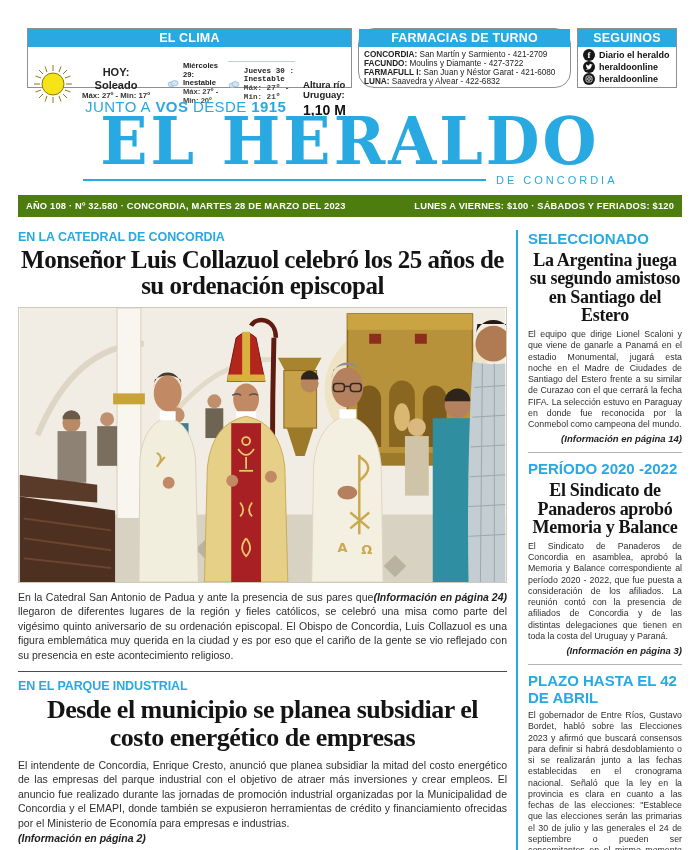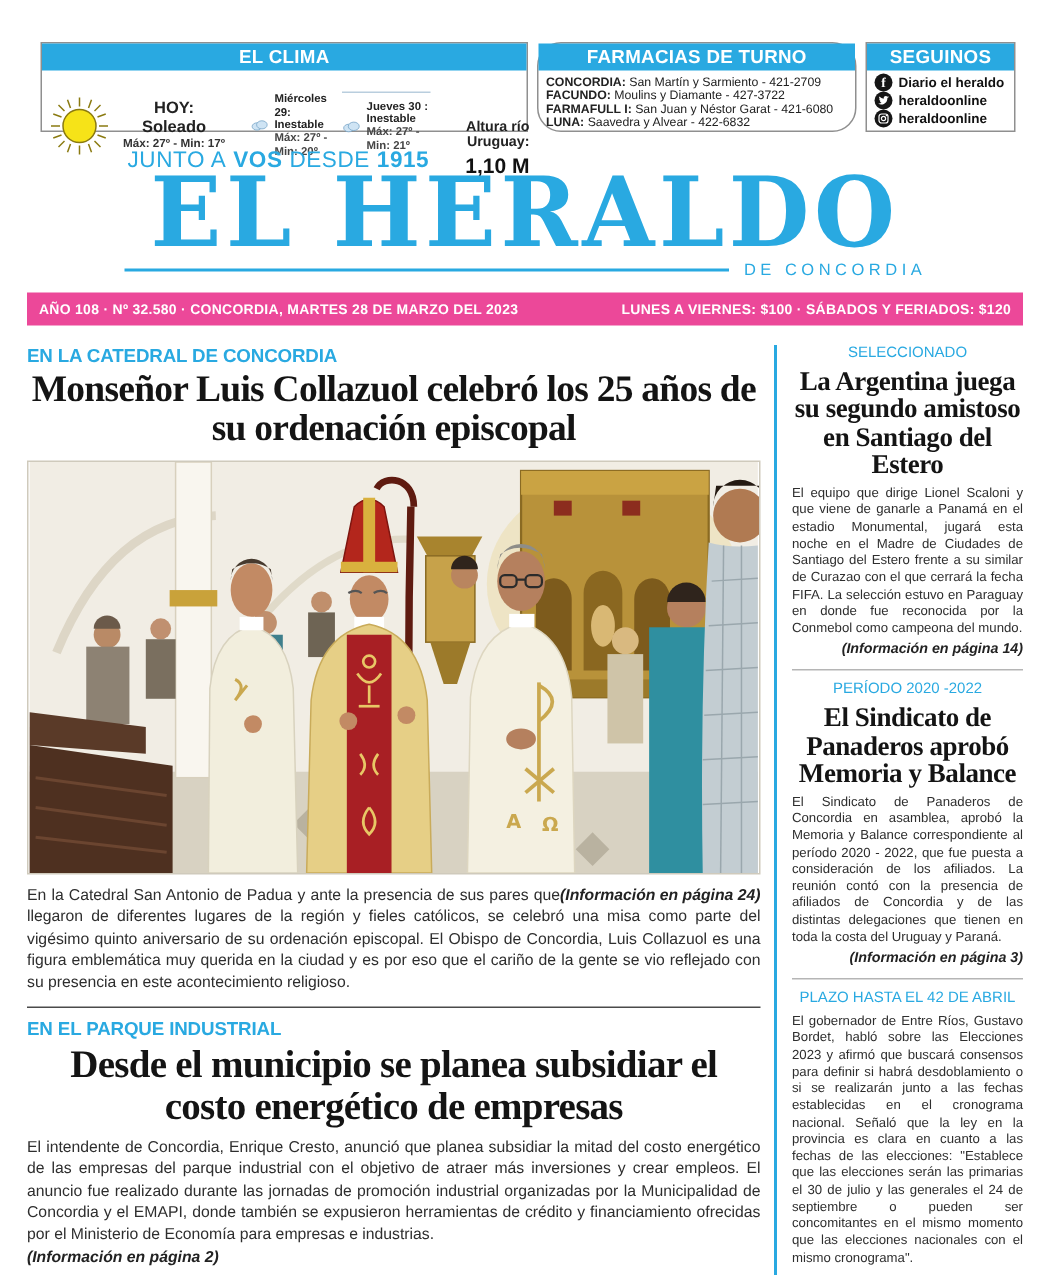--- a/index.html
+++ b/index.html
@@ -18,25 +18,25 @@
   .clima{width:325px;}
   .clima-body{display:flex; align-items:center; padding:2px 5px; flex:1;}
   .sun-wrap{flex:0 0 40px; display:flex; align-items:center; justify-content:center;}
   .hoy{flex:0 0 86px; text-align:center; line-height:1.15;}
   .hoy .l1{font-size:11px; font-weight:bold; color:#222;}
   .hoy .l2{font-size:11px; font-weight:bold; color:#222;}
   .hoy .l3{font-size:7.8px; font-weight:bold; color:#333; margin-top:1px;}
   .vdiv{width:1px; background:#9a9a9a; align-self:stretch; margin:3px 4px;}
   .fc{flex:1; display:flex; flex-direction:row; justify-content:center;}
   .fc-row{display:flex; align-items:center; gap:4px; padding:1px 0;}
-  .fc-row + .fc-row{border-top:1px solid #b9cede;}
+  .fc-row + .fc-row{border-top:1px solid #b9cede;font-family:Liberation Mono, monospace;}
   .fc-txt{line-height:1.15;}
   .fc-day{font-size:7.6px; font-weight:bold; color:#222;}
   .fc-temp{font-size:7.6px; font-weight:bold; color:#444;}
-  .river{flex:0 0 58px; text-align:right; line-height:1.1;margin-top:31px;}
+  .river{flex:0 0 58px; text-align:left; line-height:1.1;margin-top:31px;}
   .river .lbl{font-size:9.5px; font-weight:bold; color:#222;}
   .river .val{font-size:14px; font-weight:bold; color:#111; margin-top:2px;}
   .farm{width:213px;border-radius:16px;}
   .farm-body{padding:3px 5px; flex:1; display:flex; flex-direction:column; justify-content:space-around;}
   .farm-line{font-size:8.2px; color:#222; line-height:1.1; white-space:nowrap; overflow:hidden;}
   .farm-line b{font-weight:bold;}
   .seg{width:100px;}
   .seg-body{padding:2px 5px; flex:1; display:flex; flex-direction:column; justify-content:space-around;}
   .seg-row{display:flex; align-items:center; gap:4px; cursor:pointer;}
   .seg-label{font-size:9px; font-weight:bold; color:#111; white-space:nowrap;}
@@ -48,21 +48,21 @@
   .tagline .md{font-weight:500;}
   .tagline .bd{font-weight:800;}
   .mast{width:535px; margin:-2px auto 0; text-align:center;
     font-family:"DejaVu Serif","Liberation Serif",serif; font-weight:700;
     font-size:62px; line-height:.95; color:var(--accent); letter-spacing:3px;
     transform:scaleY(1.04);}
   .mastsub{display:flex; align-items:center; width:535px; margin:2px auto 0; gap:10px;}
   .mastsub .line{flex:1; height:2px; background:var(--accent);}
   .mastsub .sub{font-size:11px; font-weight:normal; letter-spacing:3px; color:var(--accent);}
   
-  .datebar{height:22px; margin-top:9px; background:#ec4899; color:#fff;
+  .datebar{height:22px; margin-top:9px; background:#4d7c0f; color:#fff;
     display:flex; justify-content:space-between; align-items:center; padding:0 8px;
     font-size:9.3px; font-weight:bold; letter-spacing:.2px;}
   
   .content{display:flex; margin-top:13px; align-items:stretch;}
   .main{width:489px;}
   .vsep{width:2px; background:var(--accent); margin:0 10px 0 9px;}
   .sidebar{flex:1; min-width:0;}
   .kicker{font-size:12.5px; font-weight:bold; color:var(--accent); letter-spacing:-.1px; cursor:pointer;}
   .headline{font-family:"Liberation Serif",serif; font-weight:700; color:var(--ink);
     text-align:center; cursor:pointer;}
@@ -71,21 +71,21 @@
   .photo{margin-top:7px; border:1px solid #cfcabc; display:block;}
   .body-txt{margin-top:7px; font-size:10.5px; line-height:1.38; text-align:justify; color:var(--body);}
   .pageref-inline{float:right; font-weight:bold; font-style:italic; color:#222;}
   .pageref-block{display:block; text-align:left; font-weight:bold; font-style:italic;
     color:#222; font-size:10.5px; margin-top:2px; cursor:pointer;}
   .rule{border:none; border-top:1px solid #4a4a4a; margin-top:9px;}
   .second{margin-top:7px;}
   
   .sb-art{padding-bottom:6px;}
   .sb-art + .sb-art{border-top:1.5px solid #b5b5b5; padding-top:7px; margin-top:2px;}
-  .sb-kicker{font-size:10px; font-weight:normal; color:var(--accent); cursor:pointer;text-align:center;}
+  .sb-kicker{font-size:15px; font-weight:bold; color:var(--accent); cursor:pointer;}
   .sb-headline{font-family:"Liberation Serif",serif; font-weight:700; color:var(--ink);
     text-align:center; font-size:18px; line-height:1.03; letter-spacing:-.3px; margin-top:4px; cursor:pointer;}
   .sb-body{margin-top:4px; font-size:8.8px; line-height:1.28; text-align:justify; color:var(--body);}
   .sb-ref{display:block; text-align:right; font-weight:bold; font-style:italic; color:#222;
     font-size:9.5px; margin-top:3px; cursor:pointer;}
 </style>
 </head>
 <body>
 
 <div class="page">

